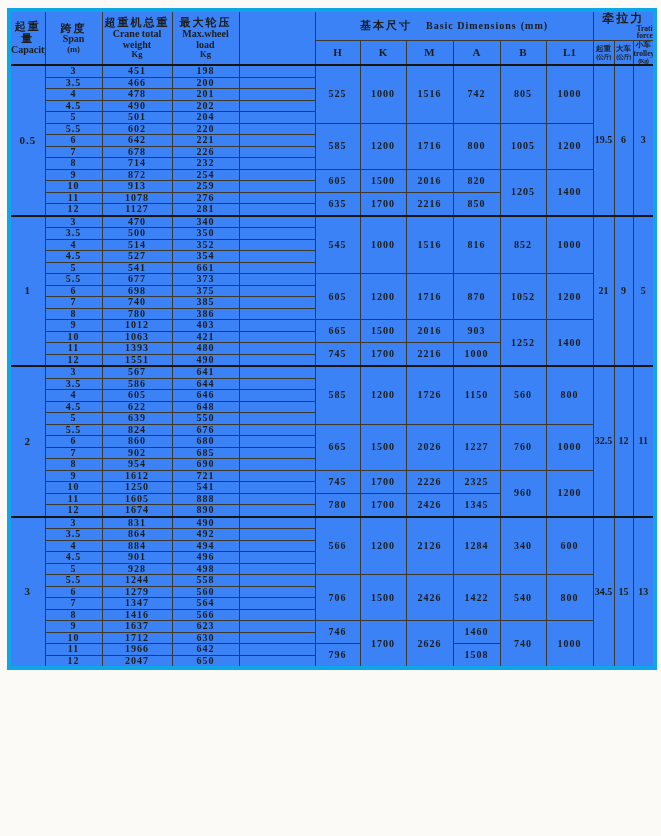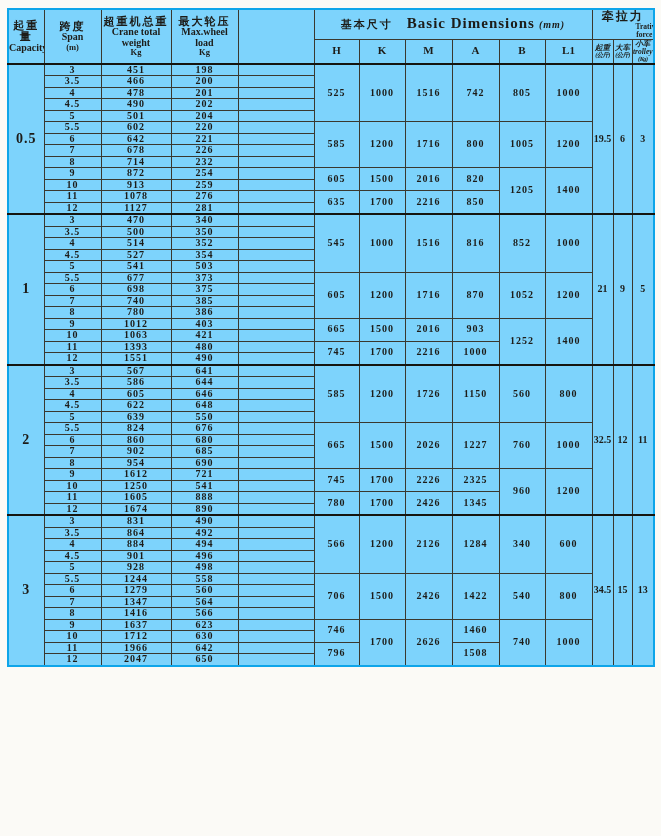--- a/index.html
+++ b/index.html
@@ -1,38 +1,38 @@
 <!DOCTYPE html>
 <html><head>
 <meta charset="utf-8">
 <style>
   html,body{margin:0;padding:0;width:661px;height:836px;background:#fbfaf6;
     font-family:"Liberation Serif", serif;color:#1d1c18;}
   table{position:absolute;left:7px;top:8px;width:646px;height:615px;
-    border-collapse:collapse;table-layout:fixed;background:#7dd3fc;
-    border:2px solid #0ea5e9;}
+    border-collapse:collapse;table-layout:fixed;background:#3b82f6;
+    border:4px solid #0ea5e9;}
   td{border:1px solid #3a382f;text-align:center;vertical-align:middle;
     padding:0;font-weight:bold;font-size:10px;line-height:1.05;
     letter-spacing:1px;overflow:hidden;}
   thead tr.h1{height:30px;}
   thead tr.h2{height:24px;}
   .secstart td{border-top:2px solid #16150f;}
   .zh{font-size:11px;letter-spacing:2px;}
   .en{font-size:10px;letter-spacing:0;font-weight:bold;}
   .unit{font-size:8.5px;letter-spacing:0;}
   .dimhdr .zh{margin-right:14px;margin-top:8px;}
-  .dimhdr .en{font-size:15px;margin-right:4px;letter-spacing:1px;}
-  .dimhdr .unit{font-size:10px;letter-spacing:1px;font-style:italic;}
+  .dimhdr .en{font-size:10px;margin-right:4px;letter-spacing:1px;}
+  .dimhdr .unit{font-size:10px;letter-spacing:1px;}
   .tfhdr .zh{font-size:12px;text-align:center;}
   .tfhdr .en{font-size:7.5px;margin-left:43px;}
   .dimcol{font-size:11px;letter-spacing:0;}
-  .tfh{font-size:7.5px;letter-spacing:0;font-style:italic;}
+  .tfh{font-size:7.5px;letter-spacing:0;}
   .tfh .unit{font-size:6.3px;letter-spacing:-0.5px;display:block;}
   .tfh div{line-height:1.1;}
-  .cap{font-size:14px;}
+  .cap{font-size:11px;}
   .tf{letter-spacing:0;margin-left:8px;}
   .blank{}
 </style>
 </head>
 <body>
 
 <table>
 <colgroup>
 <col style="width:36px">
       <col style="width:57px">
@@ -236,21 +236,21 @@
       </tr>
 <tr>
         <td>4.5</td>
         <td>527</td>
         <td>354</td>
         <td class="blank"></td>
       </tr>
 <tr>
         <td>5</td>
         <td>541</td>
-        <td>503</td>
+        <td>661</td>
         <td class="blank"></td>
       </tr>
 <tr>
         <td>5.5</td>
         <td>677</td>
         <td>373</td>
         <td class="blank"></td>
         <td rowspan="4">605</td>
         <td rowspan="4">1200</td>
         <td rowspan="4">1716</td>

